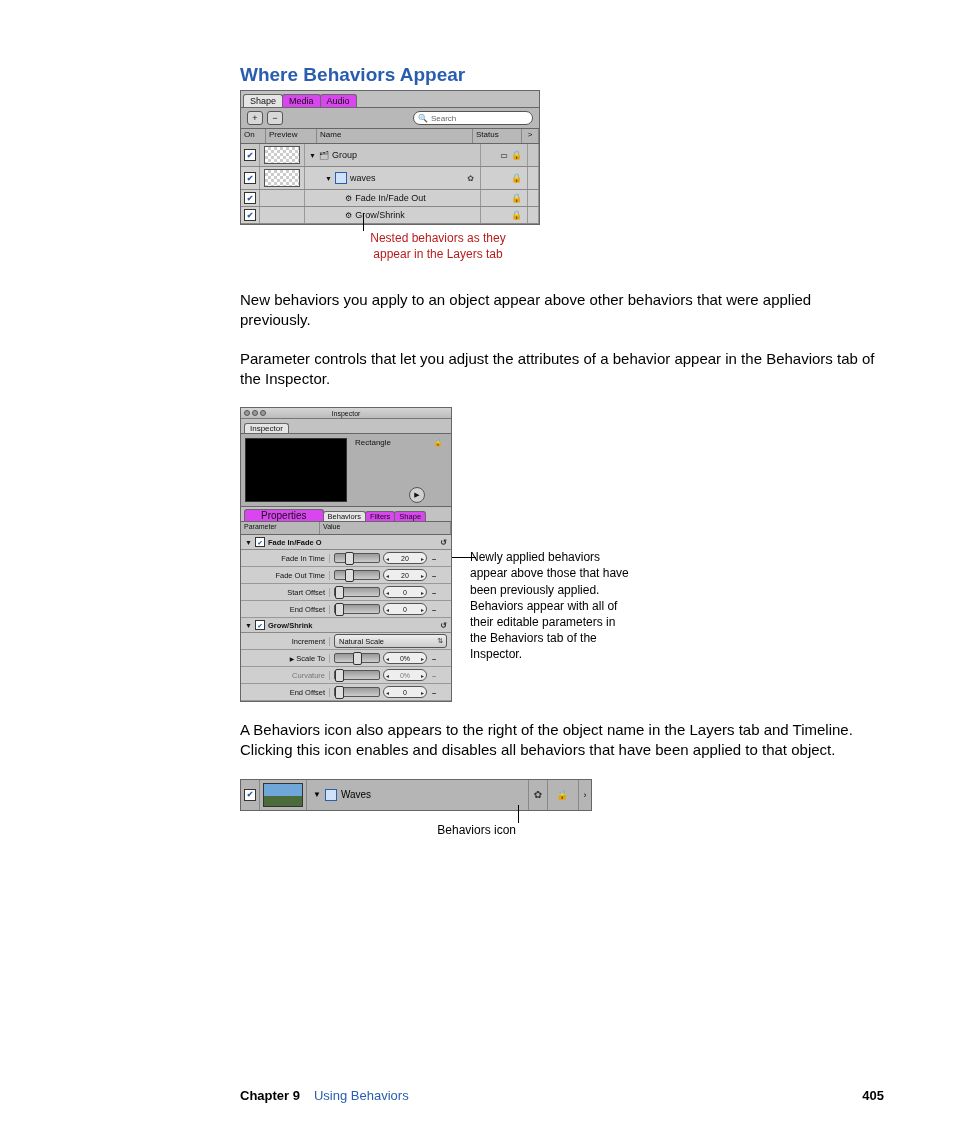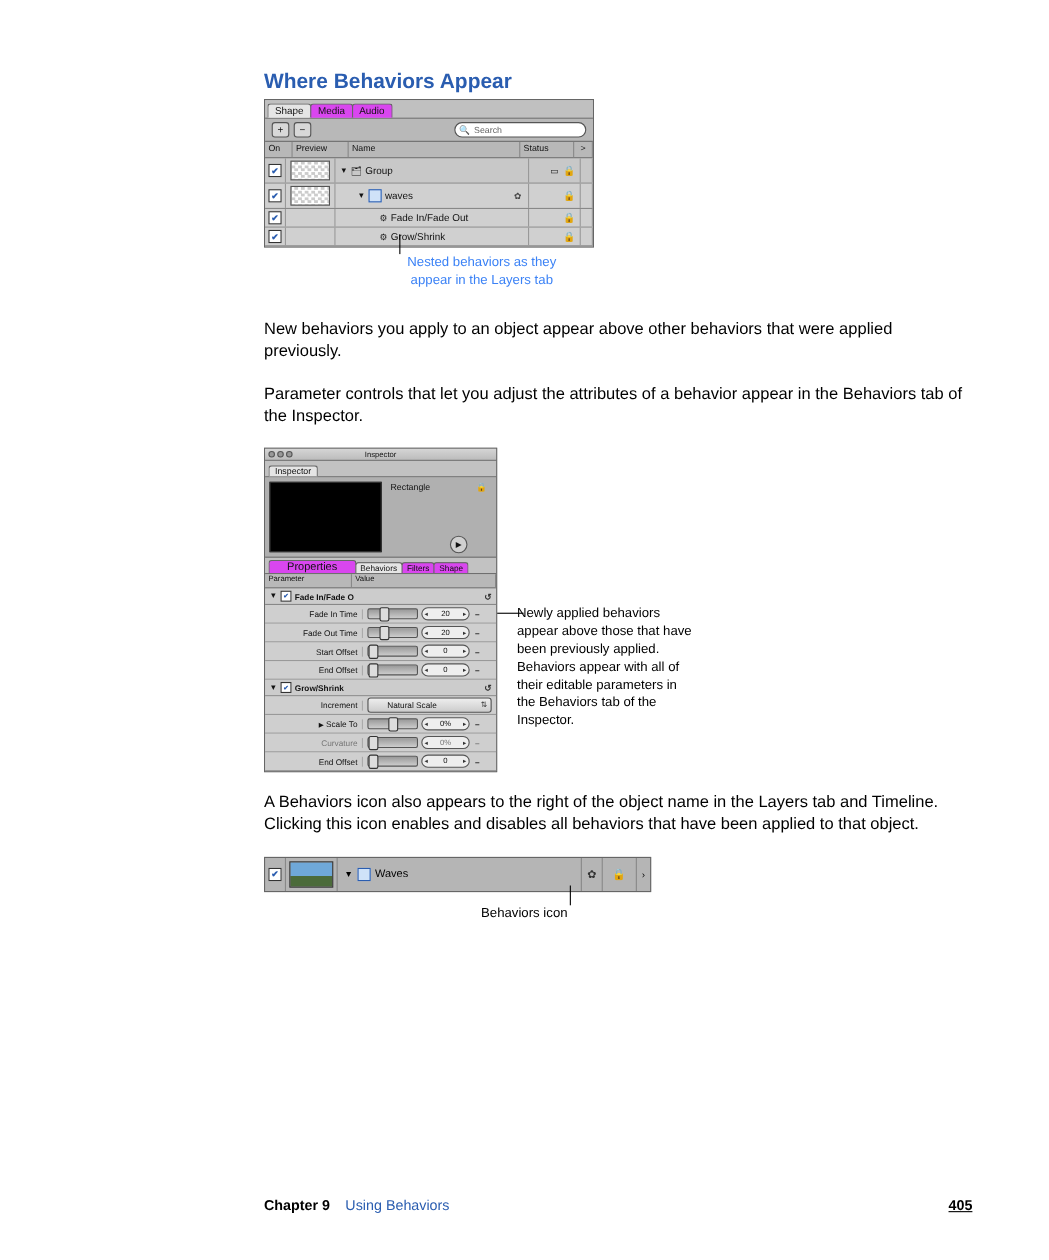--- a/index.html
+++ b/index.html
@@ -116,21 +116,21 @@
   .disclose { font-size: 7px; }
   .lock { font-size: 9px; color: #444; }
   .gear-mini { font-size: 8px; color: #444; }
   .callout1 {
     margin: 6px 0 0 118px;
     font-size: 12px;
     line-height: 1.3;
     width: 160px;
     position: relative;
     text-align: center;
-    color: #3b82f6;
+    color: #b91c1c;
   }
   .cl-line1 {
     position: absolute;
     left: 5px; top: -18px;
     width: 1px; height: 18px;
     background: #000;
   }
   
   .fig2-wrap { display: flex; align-items: flex-start; margin-bottom: 18px; }
   .panel2 {
@@ -187,21 +187,21 @@
   .numfield {
     min-width: 30px; height: 10px; background: #eee; border: 1px solid #555; border-radius: 6px;
     display: flex; align-items: center; justify-content: center; font-size: 7px; padding: 0 6px;
     position: relative;
   }
   .numfield::before { content: "◂"; position: absolute; left: 2px; font-size: 6px; color: #333; }
   .numfield::after { content: "▸"; position: absolute; right: 2px; font-size: 6px; color: #333; }
   .dash { width: 8px; text-align: center; font-weight: bold; }
   .popup {
     flex: 1; height: 12px; background: linear-gradient(#eee,#ccc); border: 1px solid #555; border-radius: 3px;
-    display: flex; align-items: center; padding: 0 17px; font-size: 7.5px; position: relative;
+    display: flex; align-items: center; padding: 0 4px; font-size: 7.5px; position: relative;
   }
   .popup::after { content: "⇅"; position: absolute; right: 3px; font-size: 7px; color: #333; }
   .callout2 {
     font-size: 12px; line-height: 1.35; width: 160px;
     margin-top: 142px;
   }
   
   .fig3 {
     width: 350px;
     background: #b5b5b5;
@@ -236,21 +236,21 @@
     position: absolute;
     bottom: 42px;
     left: 240px;
     right: 70px;
     display: flex;
     align-items: center;
     font-size: 13px;
   }
   .footer .chap { font-weight: 700; }
   .footer .ctitle { color: #2a5db0; margin-left: 14px; }
-  .footer .pg { margin-left: auto; font-weight: 700; text-decoration: underline; }
+  .footer .pg { margin-left: auto; font-weight: 700; }
 </style>
 </head>
 <body>
 
 <div class="page">
 
   <h2 class="section-head">Where Behaviors Appear</h2>
 
   <div class="fig1">
     <div class="panel1">

